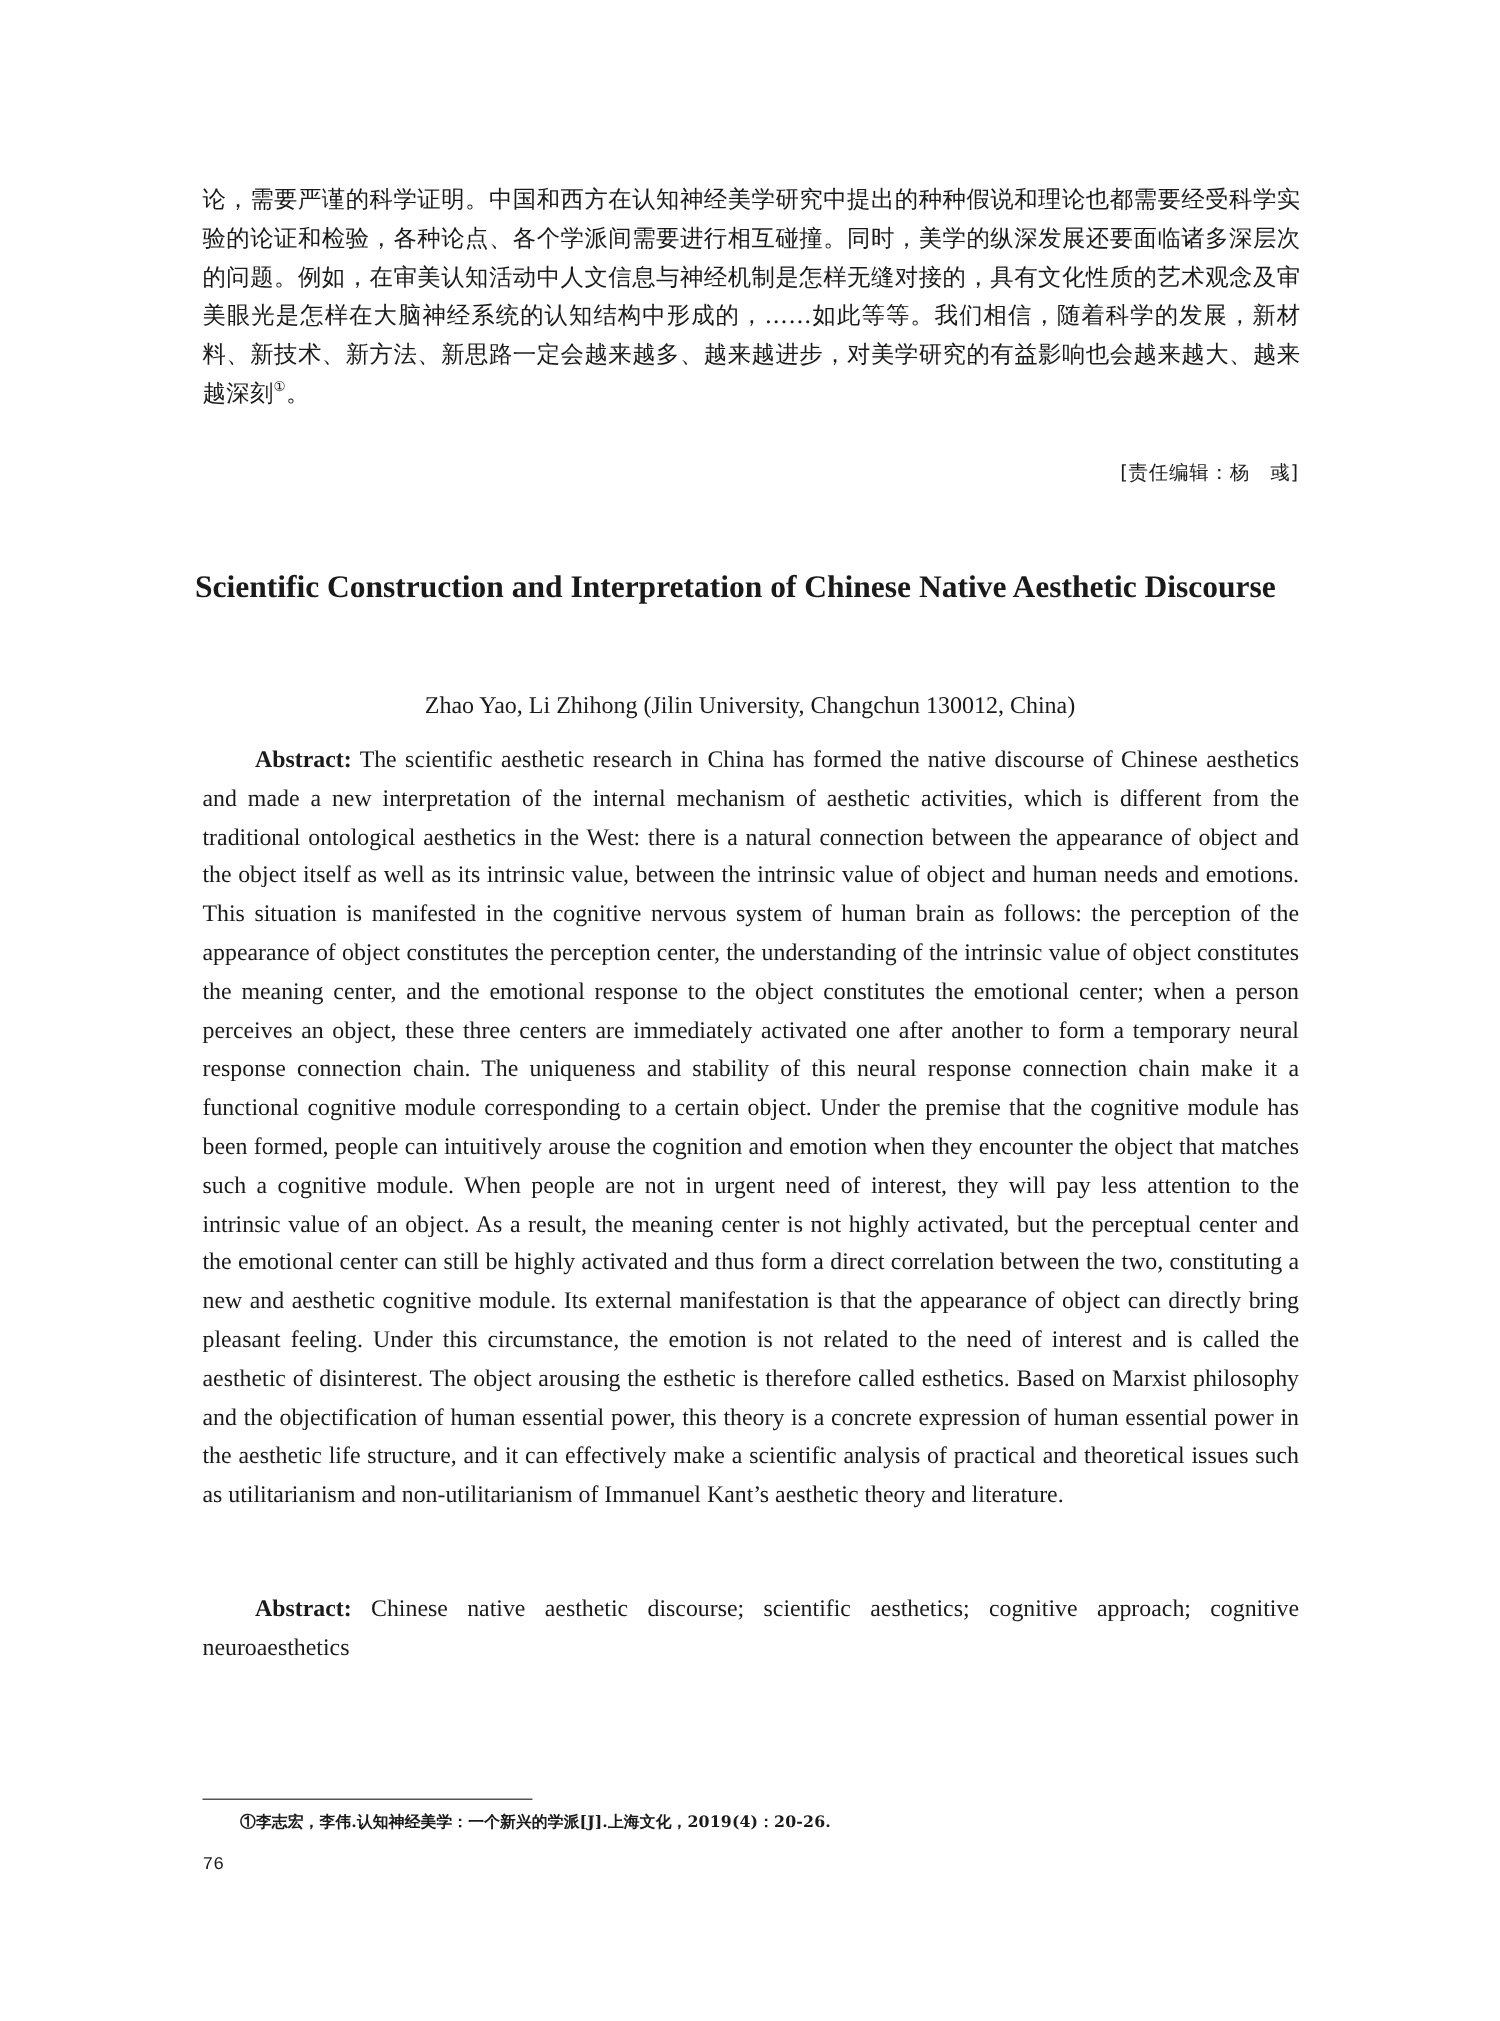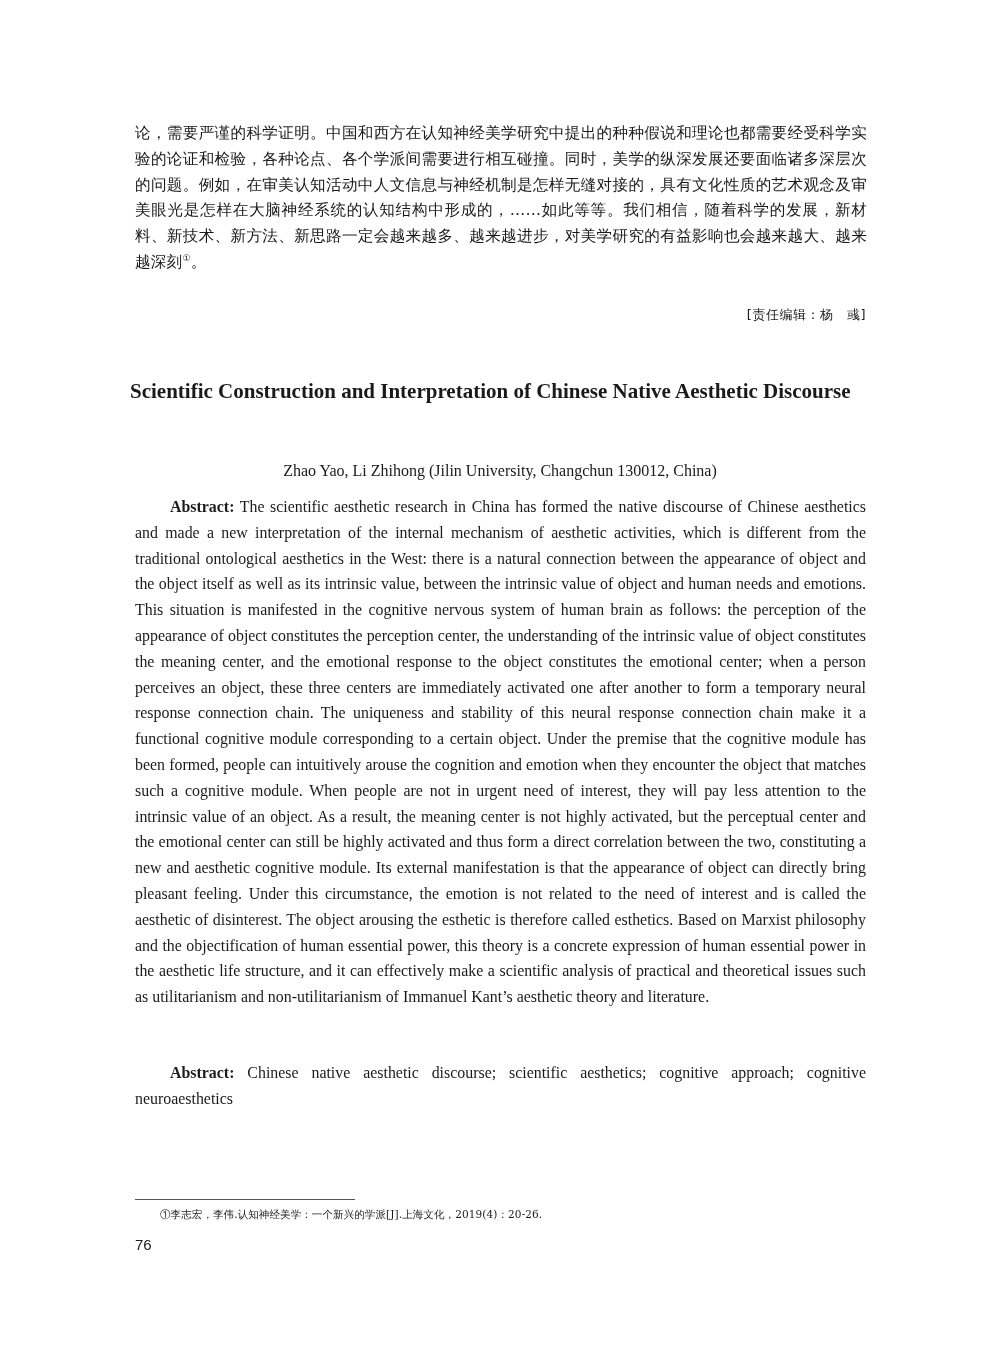--- a/index.html
+++ b/index.html
@@ -27,25 +27,25 @@
     position: absolute; left: 135px; width: 731px;
     font-family: "Liberation Serif", serif; font-size: 15.9px; line-height: 25.8px;
     text-align: justify; text-indent: 35px; margin: 0;
   }
   .abstract { top: 494px; }
   .keywords { top: 1060px; }
   .label { font-weight: bold; margin-top: 43px; }
   .fn-rule { position: absolute; left: 135px; top: 1199px; width: 220px; height: 0; border-top: 1px solid #555; }
   .footnote {
     position: absolute; left: 160px; top: 1208px;
-    font-family: "DejaVu Serif", serif; font-size: 10.5px; margin: 0; letter-spacing: 0.1px;
+    font-family: "DejaVu Serif", serif; font-size: 10.5px; margin: 0; letter-spacing: 0.1px; font-weight: bold;
   }
   .page-num {
     position: absolute; left: 135px; top: 1236px;
-    font-family: Liberation Sans, sans-serif; font-size: 15px; margin: 0;
+    font-family: Liberation Mono, monospace; font-size: 12px; margin: 0;
   }
 </style>
 </head>
 <body>
 
 <div class="page">
 
   <p class="cn-body"><span>论，需要严谨的科学证明。中国和西方在认知神经美学研究中提出的种种假说和理论也都需要经受科学实验的论证和检验，各种论点、各个学派间需要进行相互碰撞。同时，美学的纵深发展还要面临诸多深层次的问题。例如，在审美认知活动中人文信息与神经机制是怎样无缝对接的，具有文化性质的艺术观念及审美眼光是怎样在大脑神经系统的认知结构中形成的，……如此等等。我们相信，随着科学的发展，新材料、新技术、新方法、新思路一定会越来越多、越来越进步，对美学研究的有益影响也会越来越大、越来越深刻</span><sup>①</sup><span>。</span></p>
 
   <div class="editor">[责任编辑：杨　彧]</div>

